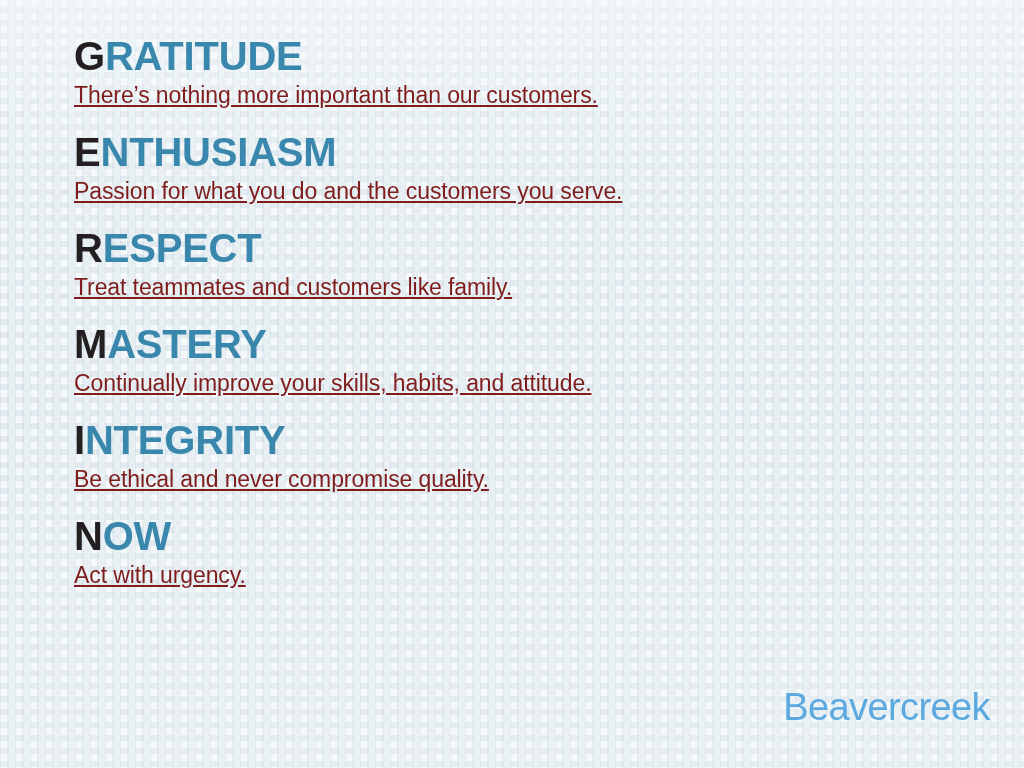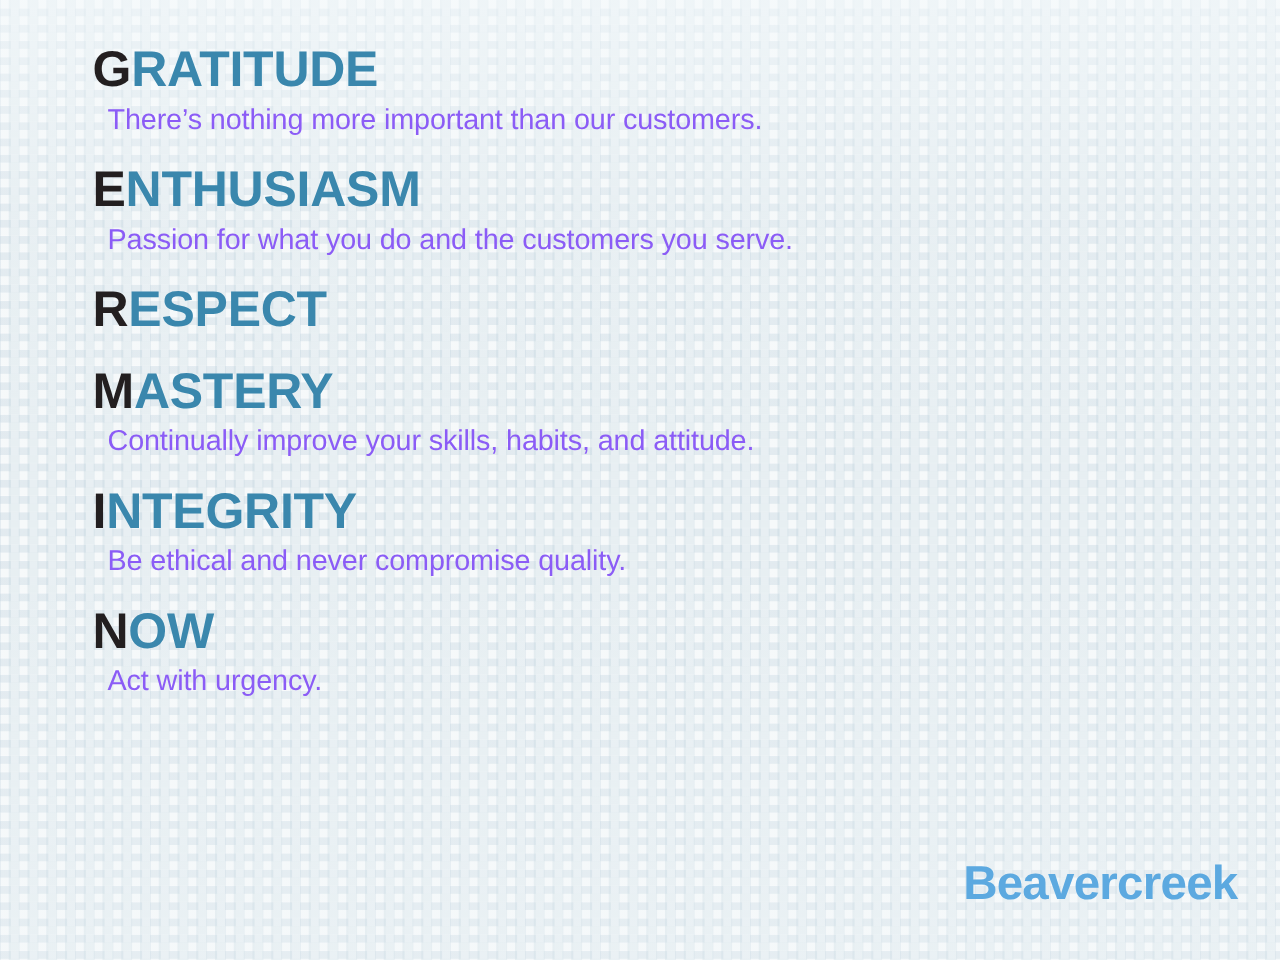--- a/index.html
+++ b/index.html
@@ -109,28 +109,29 @@
     font-size: 40px;
     line-height: 44px;
     letter-spacing: -0.2px;
     color: #3a87ad;
     white-space: nowrap;
   }
   .value-title .lead {
     color: #231f20;
   }
   .value-desc {
-    margin: 3px 0 0 12px;
+    margin: 3px 0 0 0;
     font-family: "Liberation Sans", sans-serif;
     font-weight: normal;
     font-size: 23px;
     line-height: 28px;
     letter-spacing: -0.1px;
-    color: #8b5cf6;
-    white-space: nowrap;
+    color: #7f1d1d;
+    white-space: nowrap;
+    text-decoration: underline;
   }
 
   
   .logo {
     position: absolute;
     right: 34px;
     bottom: 40px;
     text-align: right;
     line-height: 1;
   }
@@ -143,21 +144,21 @@
     white-space: nowrap;
   }
   .logo-brand {
     font-weight: bold;
   }
   .logo-of {
     font-weight: normal;
   }
   .logo-line2 {
     font-family: "Liberation Sans", sans-serif;
-    font-weight: bold;
+    font-weight: normal;
     font-size: 38px;
     line-height: 42px;
     color: #5ca9e0;
     letter-spacing: -0.6px;
     white-space: nowrap;
   }
 </style>
 </head>
 <body>
 
@@ -174,20 +175,21 @@
       <p class="value-desc">There’s nothing more important than our customers.</p>
     </div>
 
     <div class="value-block">
       <h2 class="value-title"><span class="lead">E</span><span class="rest">NTHUSIASM</span></h2>
       <p class="value-desc">Passion for what you do and the customers you serve.</p>
     </div>
 
     <div class="value-block">
       <h2 class="value-title"><span class="lead">R</span><span class="rest">ESPECT</span></h2>
+      <p class="value-desc">Treat teammates and customers like family.</p>
     </div>
 
     <div class="value-block">
       <h2 class="value-title"><span class="lead">M</span><span class="rest">ASTERY</span></h2>
       <p class="value-desc">Continually improve your skills, habits, and attitude.</p>
     </div>
 
 
     <div class="value-block">
       <h2 class="value-title"><span class="lead">I</span><span class="rest">NTEGRITY</span></h2>

